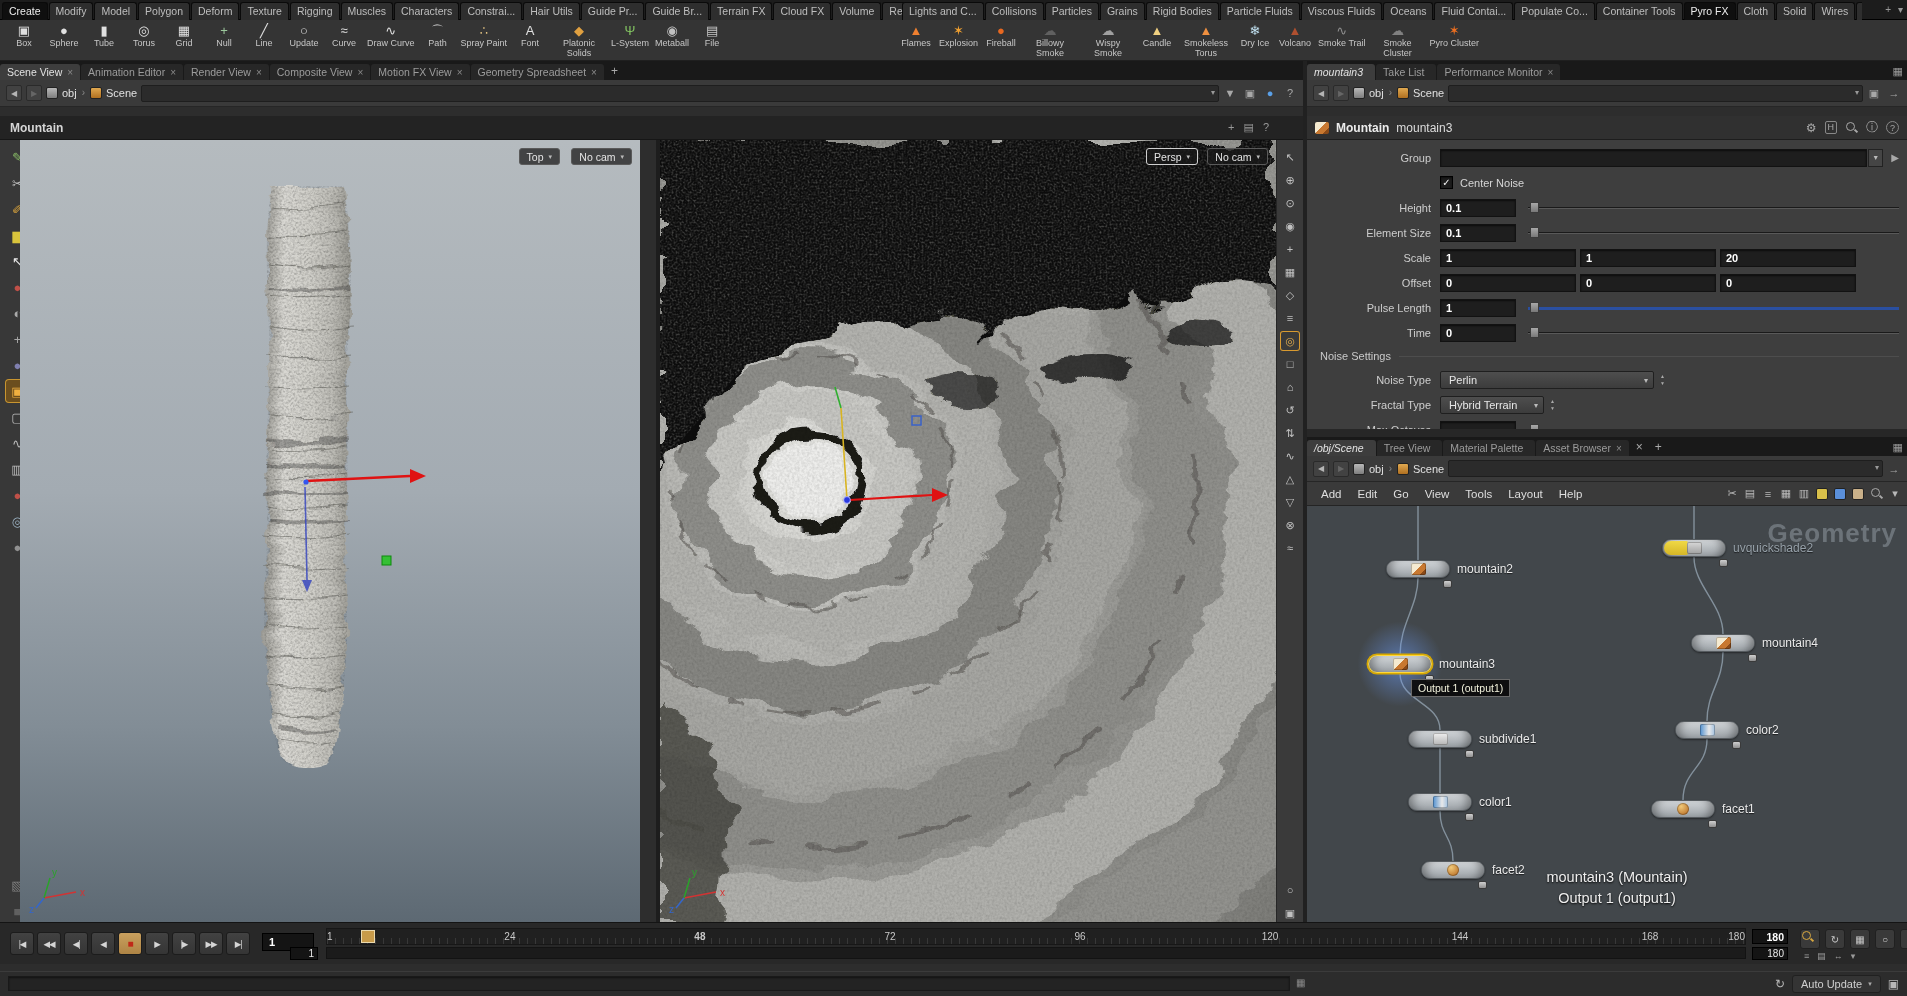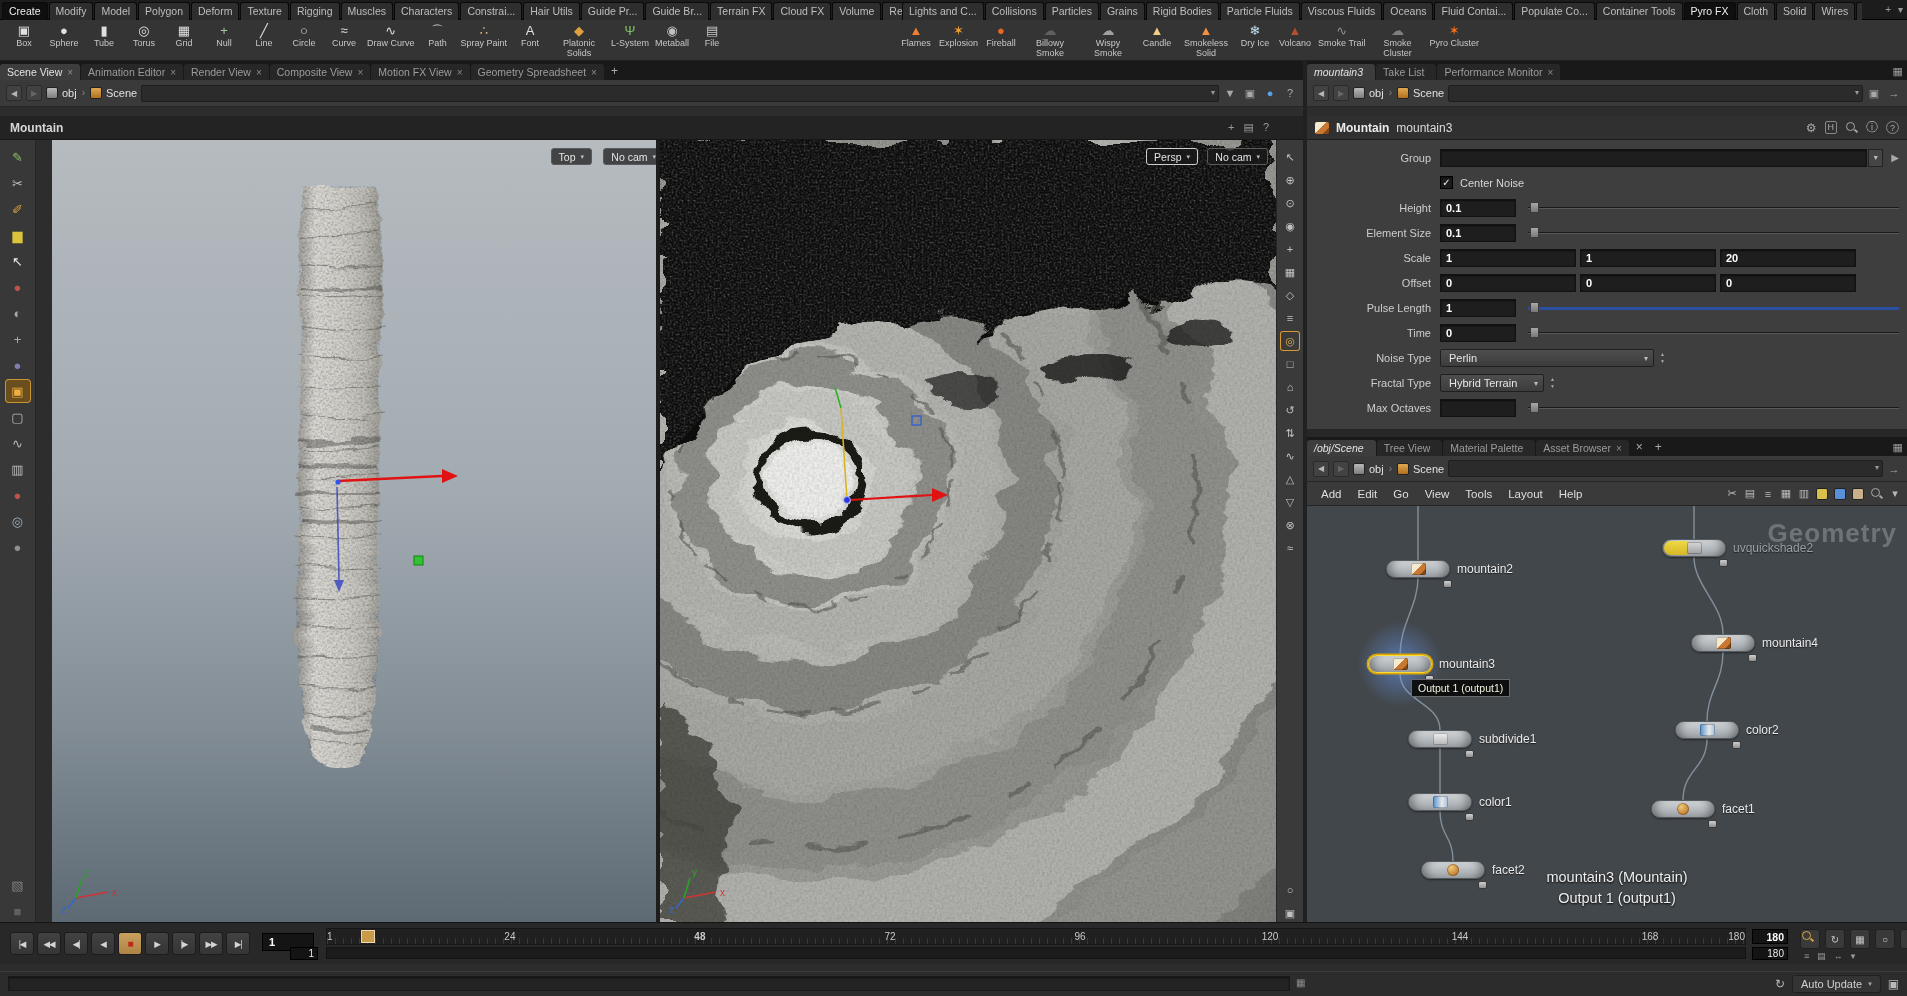--- a/index.html
+++ b/index.html
@@ -60,21 +60,21 @@
   .titem{width:24px;height:22px;display:flex;align-items:center;justify-content:center;font-size:13px;border-radius:3px;flex-shrink:0}
   .titem.hl{background:#6b4e1e;box-shadow:0 0 0 1px #c89530}
   .titem.gap{margin-top:auto}
 
   .viewbar{position:absolute;left:1276px;top:140px;width:27px;height:782px;background:#3a3a3a;border-left:1px solid #262626;display:flex;flex-direction:column;align-items:center;padding-top:8px;gap:5px}
   .vbitem{width:18px;height:18px;font-size:11px;color:#c0c0c0;display:flex;align-items:center;justify-content:center;border-radius:2px;flex-shrink:0}
   .vbitem.hl{box-shadow:0 0 0 1px #d89a30;color:#e8b050}
   .vbitem.gap{margin-top:auto}
 
   .view{position:absolute;top:140px;height:782px;overflow:hidden}
-  .left-view{left:52px;width:620px;background:#9aa3ab}
+  .left-view{left:20px;width:620px;background:#9aa3ab}
   .right-view{left:660px;width:616px;background:#8e9296}
   .view-divider{position:absolute;left:656px;top:140px;width:4px;height:782px;background:#1d1d1d}
   .viewart{position:absolute;left:0;top:0}
   .vpill{position:absolute;top:8px;height:17px;background:rgba(25,25,25,.74);border:1px solid #5a5a5a;border-radius:3px;color:#e4e4e4;font-size:10.5px;padding:1px 7px;display:flex;align-items:center;gap:5px;white-space:nowrap}
   .vpill::after{content:"▾";font-size:7px;color:#bbb}
   .vpill.focus{border-color:#cfcfcf}
   .pill-view-l{right:80px}.pill-cam-l{right:8px}
   .pill-view-r{right:78px}.pill-cam-r{right:8px}
   .axisgizmo{position:absolute;left:8px;bottom:8px}
   .vdivider{position:absolute;left:1303px;top:61px;width:4px;height:861px;background:#212121}
@@ -251,21 +251,21 @@
         <div class="tool">
         <span class="tool-icon" style="color: rgb(156, 200, 156);">+</span>
         <span class="tool-label">Null</span>
       </div>
         <div class="tool">
         <span class="tool-icon" style="color: rgb(224, 224, 224);">╱</span>
         <span class="tool-label">Line</span>
       </div>
         <div class="tool">
         <span class="tool-icon" style="color: rgb(224, 224, 224);">○</span>
-        <span class="tool-label">Circle</span>
+        <span class="tool-label">Update</span>
       </div>
         <div class="tool">
         <span class="tool-icon" style="color: rgb(224, 224, 224);">≈</span>
         <span class="tool-label">Curve</span>
       </div>
         <div class="tool">
         <span class="tool-icon" style="color: rgb(224, 224, 224);">∿</span>
         <span class="tool-label">Draw Curve</span>
       </div>
         <div class="tool">
@@ -317,21 +317,21 @@
         <div class="tool">
         <span class="tool-icon" style="color: rgb(160, 160, 160);">☁</span>
         <span class="tool-label">Wispy Smoke</span>
       </div>
         <div class="tool">
         <span class="tool-icon" style="color: rgb(240, 208, 128);">▲</span>
         <span class="tool-label">Candle</span>
       </div>
         <div class="tool">
         <span class="tool-icon" style="color: rgb(240, 144, 64);">▲</span>
-        <span class="tool-label">Smokeless Solid</span>
+        <span class="tool-label">Smokeless Torus</span>
       </div>
         <div class="tool">
         <span class="tool-icon" style="color: rgb(192, 224, 240);">❄</span>
         <span class="tool-label">Dry Ice</span>
       </div>
         <div class="tool">
         <span class="tool-icon" style="color: rgb(176, 80, 48);">▲</span>
         <span class="tool-label">Volcano</span>
       </div>
         <div class="tool">
@@ -696,20 +696,23 @@
           <span class="phandle"></span>
         </span>
     </div>
     <div class="prow">
       <span class="plabel">Time</span>
       <span class="pfield num">0</span>
       <span class="pslider">
           <span class="phandle"></span>
         </span>
     </div>
+    <div class="psection">
+        <span>Noise Settings</span>
+      </div>
     <div class="prow">
       <span class="plabel">Noise Type</span>
       <span class="dropdown dd-noise">Perlin</span>
       <span class="spin"></span>
     </div>
     <div class="prow">
       <span class="plabel">Fractal Type</span>
       <span class="dropdown dd-fractal">Hybrid Terrain</span>
       <span class="spin"></span>
     </div>

